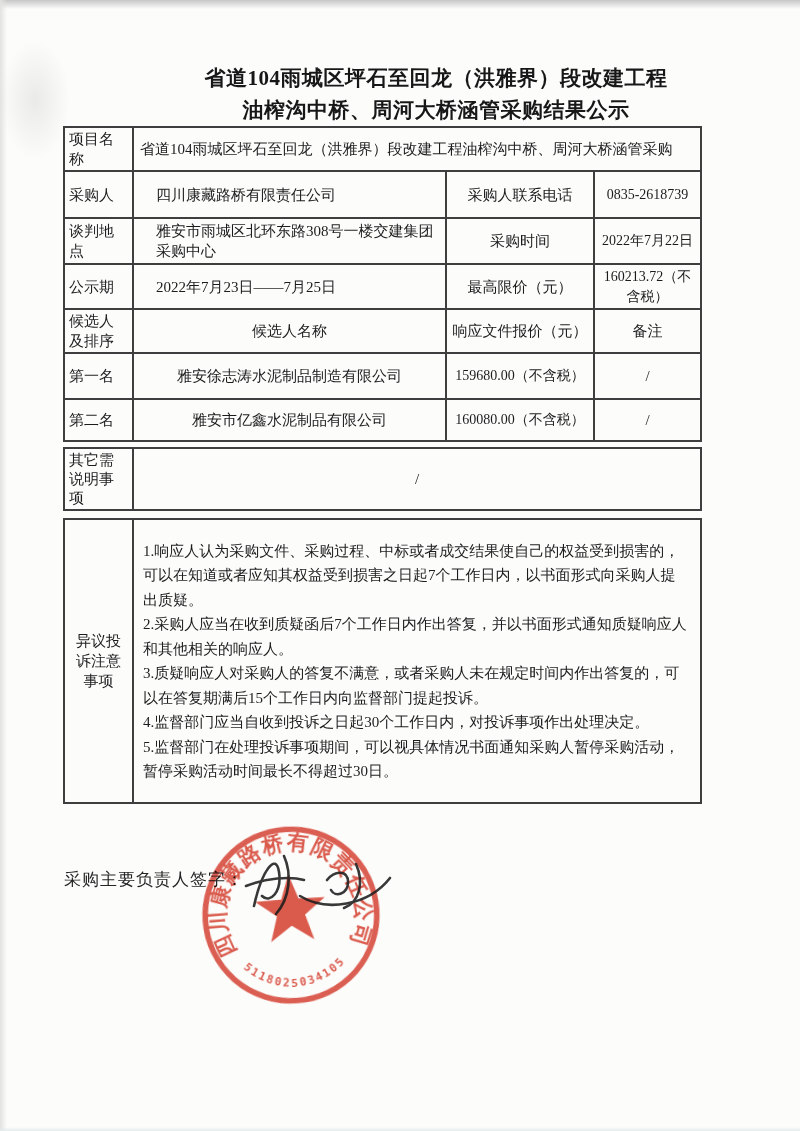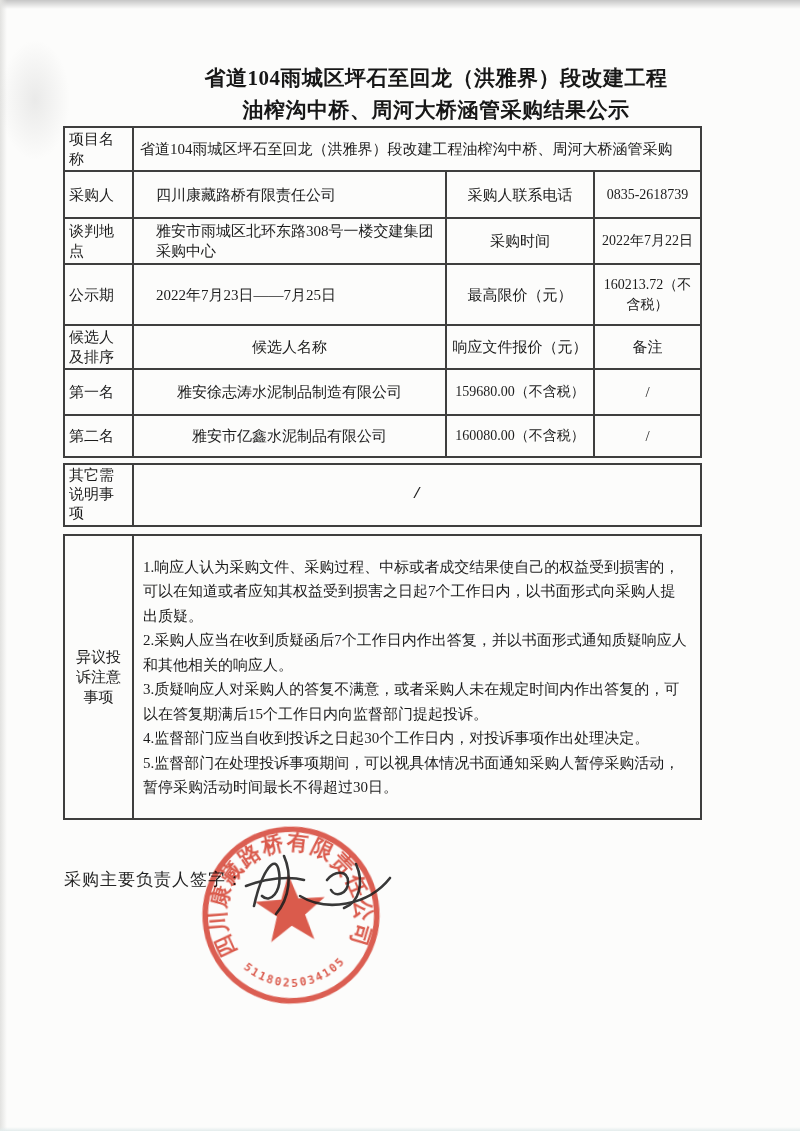--- a/index.html
+++ b/index.html
@@ -21,30 +21,30 @@
 
   .doc-title{position:absolute;left:0;top:62px;width:800px;text-align:center;
     font-weight:bold;font-size:21px;line-height:32px;letter-spacing:.5px;color:#171717;padding-left:36px;}
 
   .tables{position:absolute;left:63px;top:126px;width:637px;}
   table{border-collapse:collapse;table-layout:fixed;width:637px;
     font-size:15px;color:#1c1c1c;}
   td{border:2px solid #3e3e3e;vertical-align:middle;padding:1px 4px;
     overflow:hidden;line-height:20px;}
   col.c1{width:69px;} col.c2{width:313px;} col.c3{width:148px;} col.c4{width:107px;}
-  .h38{height:38px;} .h47{height:47px;} .h46{height:46px;} .h45{height:61px;}
+  .h38{height:38px;} .h47{height:47px;} .h46{height:46px;} .h45{height:45px;}
   .h44{height:44px;} .h42{height:42px;} .h30{height:28px;} .h41{height:41px;}
   .h40{height:40px;} .hbig{height:284px;}
   td.lab{text-align:left;padding-left:4px;border-radius:6px;}
   td.cen{text-align:center;}
   td.val{text-align:left;padding-left:22px;}
   td.num{font-size:14px;text-align:center;}
   td.nowrapv{white-space:nowrap;font-size:15px;letter-spacing:0;padding-left:6px;}
   td.clip{line-height:19px;padding-top:2px;}
-  .gap4{margin-top:5px;font-family:Liberation Mono, monospace;} .gap6{margin-top:7px;}
+  .gap4{margin-top:5px;} .gap6{margin-top:7px;}
   td.notice{vertical-align:middle;padding:10px 12px 10px 9px;
     line-height:24.5px;font-size:15px;text-align:left;}
   .notice p{margin:0;}
 
   .sig-label{position:absolute;left:64px;top:868px;font-size:17px;letter-spacing:1px;color:#242424;}
 
   .stamp{position:absolute;left:148px;top:772px;width:286px;height:286px;
     mix-blend-mode:multiply;opacity:.92;transform:rotate(-4deg);}
   .signature{position:absolute;left:232px;top:840px;width:190px;height:100px;}
 </style>

